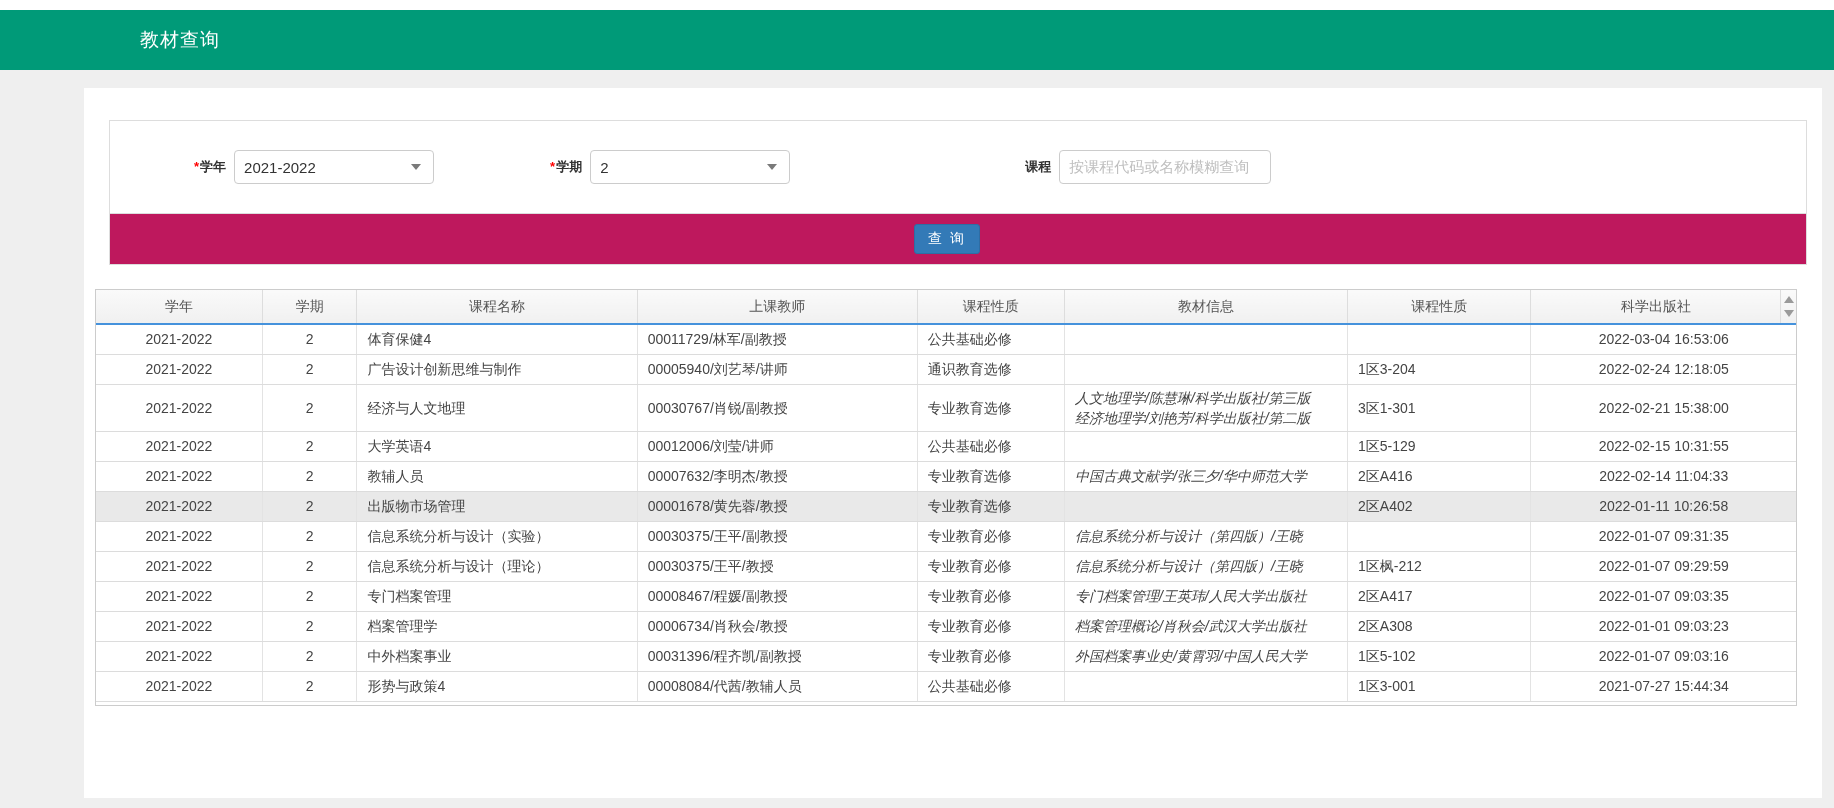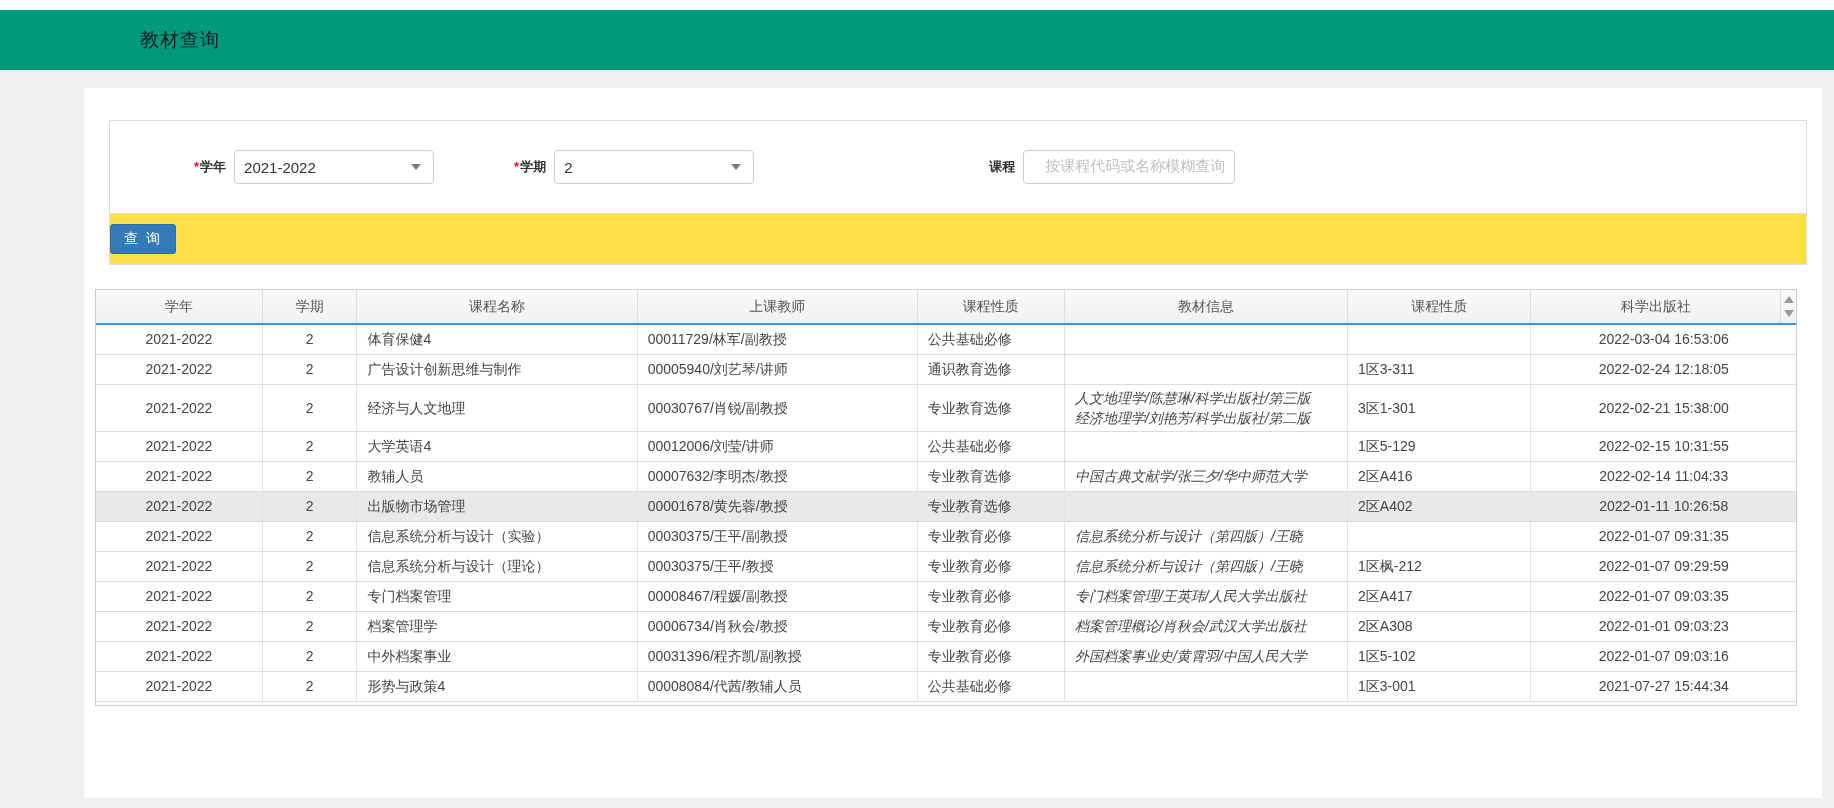--- a/index.html
+++ b/index.html
@@ -11,21 +11,21 @@
     position: relative;
   }
   .top-strip { height: 10px; background: #ffffff; }
   .app-header {
     height: 60px;
     background: #009a78;
     display: flex;
     align-items: center;
     padding-left: 140px;
   }
-  .app-title { color: #0f172a; font-size: 19px; letter-spacing: 1px; }
+  .app-title { color: #ffffff; font-size: 19px; letter-spacing: 1px; }
 
   .page-panel {
     position: absolute;
     left: 84px; top: 88px;
     width: 1738px; height: 710px;
     background: #ffffff;
   }
 
   
   .filter-panel {
@@ -60,41 +60,40 @@
     padding: 0 12px 0 9px;
     cursor: pointer;
   }
   .combo-value { font-size: 15px; color: #333333; }
   .caret {
     width: 0; height: 0;
     border-left: 5px solid transparent;
     border-right: 5px solid transparent;
     border-top: 6px solid #7a7a7a;
   }
-  .gap-term { margin-left: 80px; }
+  .gap-term { margin-left: 116px; }
   .gap-course { margin-left: 235px; }
   .text-input {
     width: 212px; height: 34px;
     border: 1px solid #cccccc;
     border-radius: 4px;
     padding: 0 9px;
     font-size: 15px;
     color: #333333;
     outline: none;
-    font-family: Liberation Mono, monospace;
-    text-align: right;
+    font-family: Liberation Serif, serif;
   }
   .text-input::placeholder { color: #bfbfbf; }
   .filter-footer {
     height: 51px;
-    background: #fde047;
+    background: #be185d;
     border-top: 1px solid #dddddd;
     display: flex;
     align-items: center;
-    justify-content: flex-start;
+    justify-content: center;
     padding-right: 22px;
   }
   .btn-query {
     min-width: 66px; height: 30px;
     background: #337ab7;
     color: #ffffff;
     border: 1px solid #2e6da4;
     border-radius: 3px;
     font-size: 14px;
     letter-spacing: 2px;
@@ -246,21 +245,21 @@
     <td class="c-location"></td>
     <td class="c-time" colspan="2">2022-03-04 16:53:06</td>
   </tr>
           <tr>
     <td class="c-year">2021-2022</td>
     <td class="c-term">2</td>
     <td class="c-course">广告设计创新思维与制作</td>
     <td class="c-teacher">00005940/刘艺琴/讲师</td>
     <td class="c-type">通识教育选修</td>
     <td class="c-textbook"></td>
-    <td class="c-location">1区3-311</td>
+    <td class="c-location">1区3-204</td>
     <td class="c-time" colspan="2">2022-02-24 12:18:05</td>
   </tr>
           <tr>
     <td class="c-year">2021-2022</td>
     <td class="c-term">2</td>
     <td class="c-course">经济与人文地理</td>
     <td class="c-teacher">00030767/肖锐/副教授</td>
     <td class="c-type">专业教育选修</td>
     <td class="c-textbook">
               <div class="tb-line">人文地理学/陈慧琳/科学出版社/第三版</div>

